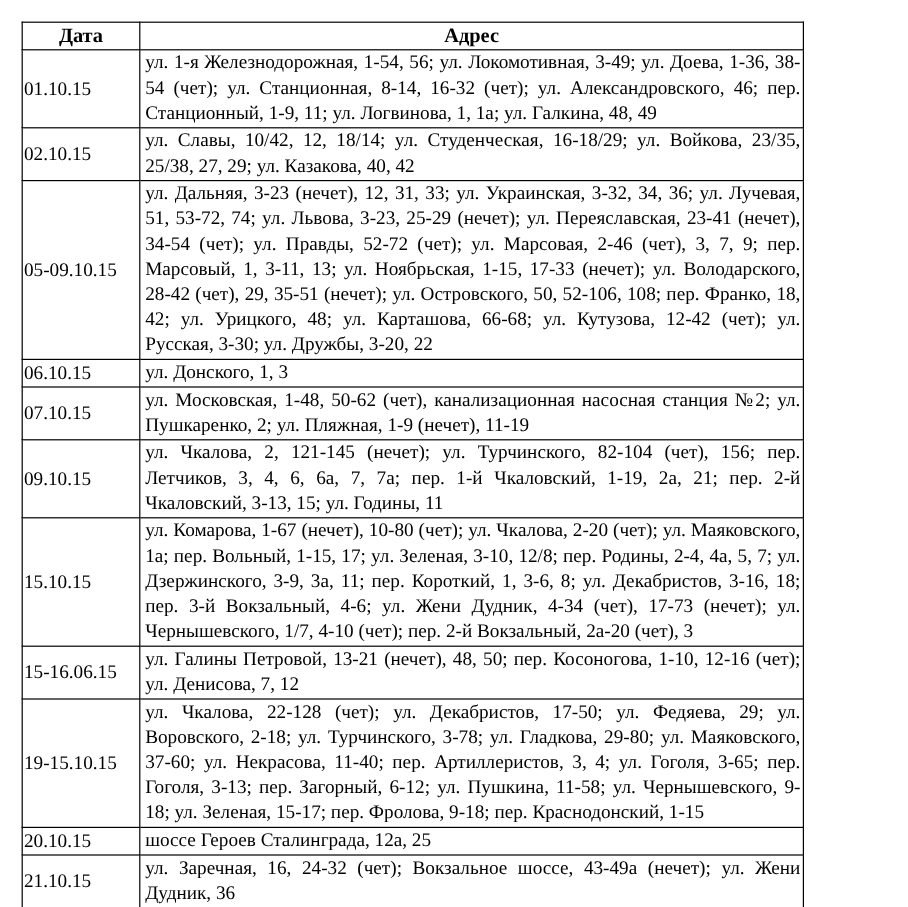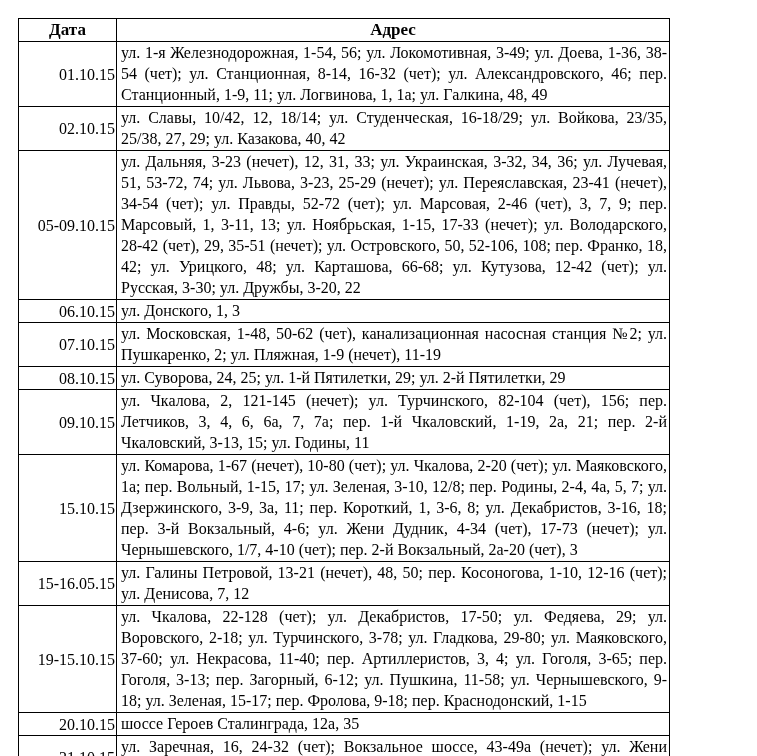--- a/index.html
+++ b/index.html
@@ -31,21 +31,21 @@
   col.date-col { width: 98px; }
   th.header-cell {
     font-size: 17px;
     font-weight: bold;
     text-align: center;
     padding: 1px 2px 2px 2px;
     line-height: 19px;
   }
   td.date-cell {
     font-size: 16px;
-    text-align: right;
+    text-align: left;
     vertical-align: middle;
     white-space: nowrap;
     padding: 0 1px;
     line-height: 21px;
   }
   td.address-cell {
     font-size: 16px;
     text-align: justify;
     vertical-align: top;
     padding: 0 2px 1px 4px;
@@ -87,49 +87,45 @@
   <tr class="table-row">
     <td class="date-cell">06.10.15</td>
     <td class="address-cell">ул. Донского, 1, 3</td>
   </tr>
 
   <tr class="table-row">
     <td class="date-cell">07.10.15</td>
     <td class="address-cell">ул. Московская, 1-48, 50-62 (чет), канализационная насосная станция №2; ул. Пушкаренко, 2; ул. Пляжная, 1-9 (нечет), 11-19</td>
   </tr>
 
-  <tr class="table-row">
-    <td class="date-cell">08.10.15</td>
-    <td class="address-cell">ул. Суворова, 24, 25; ул. 1-й Пятилетки, 29; ул. 2-й Пятилетки, 29</td>
-  </tr>
 
   <tr class="table-row">
     <td class="date-cell">09.10.15</td>
     <td class="address-cell">ул. Чкалова, 2, 121-145 (нечет); ул. Турчинского, 82-104 (чет), 156; пер. Летчиков, 3, 4, 6, 6а, 7, 7а; пер. 1-й Чкаловский, 1-19, 2а, 21; пер. 2-й Чкаловский, 3-13, 15; ул. Годины, 11</td>
   </tr>
 
 
   <tr class="table-row">
     <td class="date-cell">15.10.15</td>
     <td class="address-cell">ул. Комарова, 1-67 (нечет), 10-80 (чет); ул. Чкалова, 2-20 (чет); ул. Маяковского, 1а; пер. Вольный, 1-15, 17; ул. Зеленая, 3-10, 12/8; пер. Родины, 2-4, 4а, 5, 7; ул. Дзержинского, 3-9, 3а, 11; пер. Короткий, 1, 3-6, 8; ул. Декабристов, 3-16, 18; пер. 3-й Вокзальный, 4-6; ул. Жени Дудник, 4-34 (чет), 17-73 (нечет); ул. Чернышевского, 1/7, 4-10 (чет); пер. 2-й Вокзальный, 2а-20 (чет), 3</td>
   </tr>
 
   <tr class="table-row">
-    <td class="date-cell">15-16.05.15</td>
+    <td class="date-cell">15-16.06.15</td>
     <td class="address-cell">ул. Галины Петровой, 13-21 (нечет), 48, 50; пер. Косоногова, 1-10, 12-16 (чет); ул. Денисова, 7, 12</td>
   </tr>
 
   <tr class="table-row">
     <td class="date-cell">19-15.10.15</td>
     <td class="address-cell">ул. Чкалова, 22-128 (чет); ул. Декабристов, 17-50; ул. Федяева, 29; ул. Воровского, 2-18; ул. Турчинского, 3-78; ул. Гладкова, 29-80; ул. Маяковского, 37-60; ул. Некрасова, 11-40; пер. Артиллеристов, 3, 4; ул. Гоголя, 3-65; пер. Гоголя, 3-13; пер. Загорный, 6-12; ул. Пушкина, 11-58; ул. Чернышевского, 9-18; ул. Зеленая, 15-17; пер. Фролова, 9-18; пер. Краснодонский, 1-15</td>
   </tr>
 
   <tr class="table-row">
     <td class="date-cell">20.10.15</td>
-    <td class="address-cell">шоссе Героев Сталинграда, 12а, 35</td>
+    <td class="address-cell">шоссе Героев Сталинграда, 12а, 25</td>
   </tr>
 
   <tr class="table-row">
     <td class="date-cell">21.10.15</td>
     <td class="address-cell">ул. Заречная, 16, 24-32 (чет); Вокзальное шоссе, 43-49а (нечет); ул. Жени Дудник, 36</td>
   </tr>
 
   <tr class="table-row">
     <td class="date-cell">22.10.15</td>
     <td class="address-cell">ул. Свердлова, 1а, 2 ,4, 6; ул. Театральная, 33-42</td>

